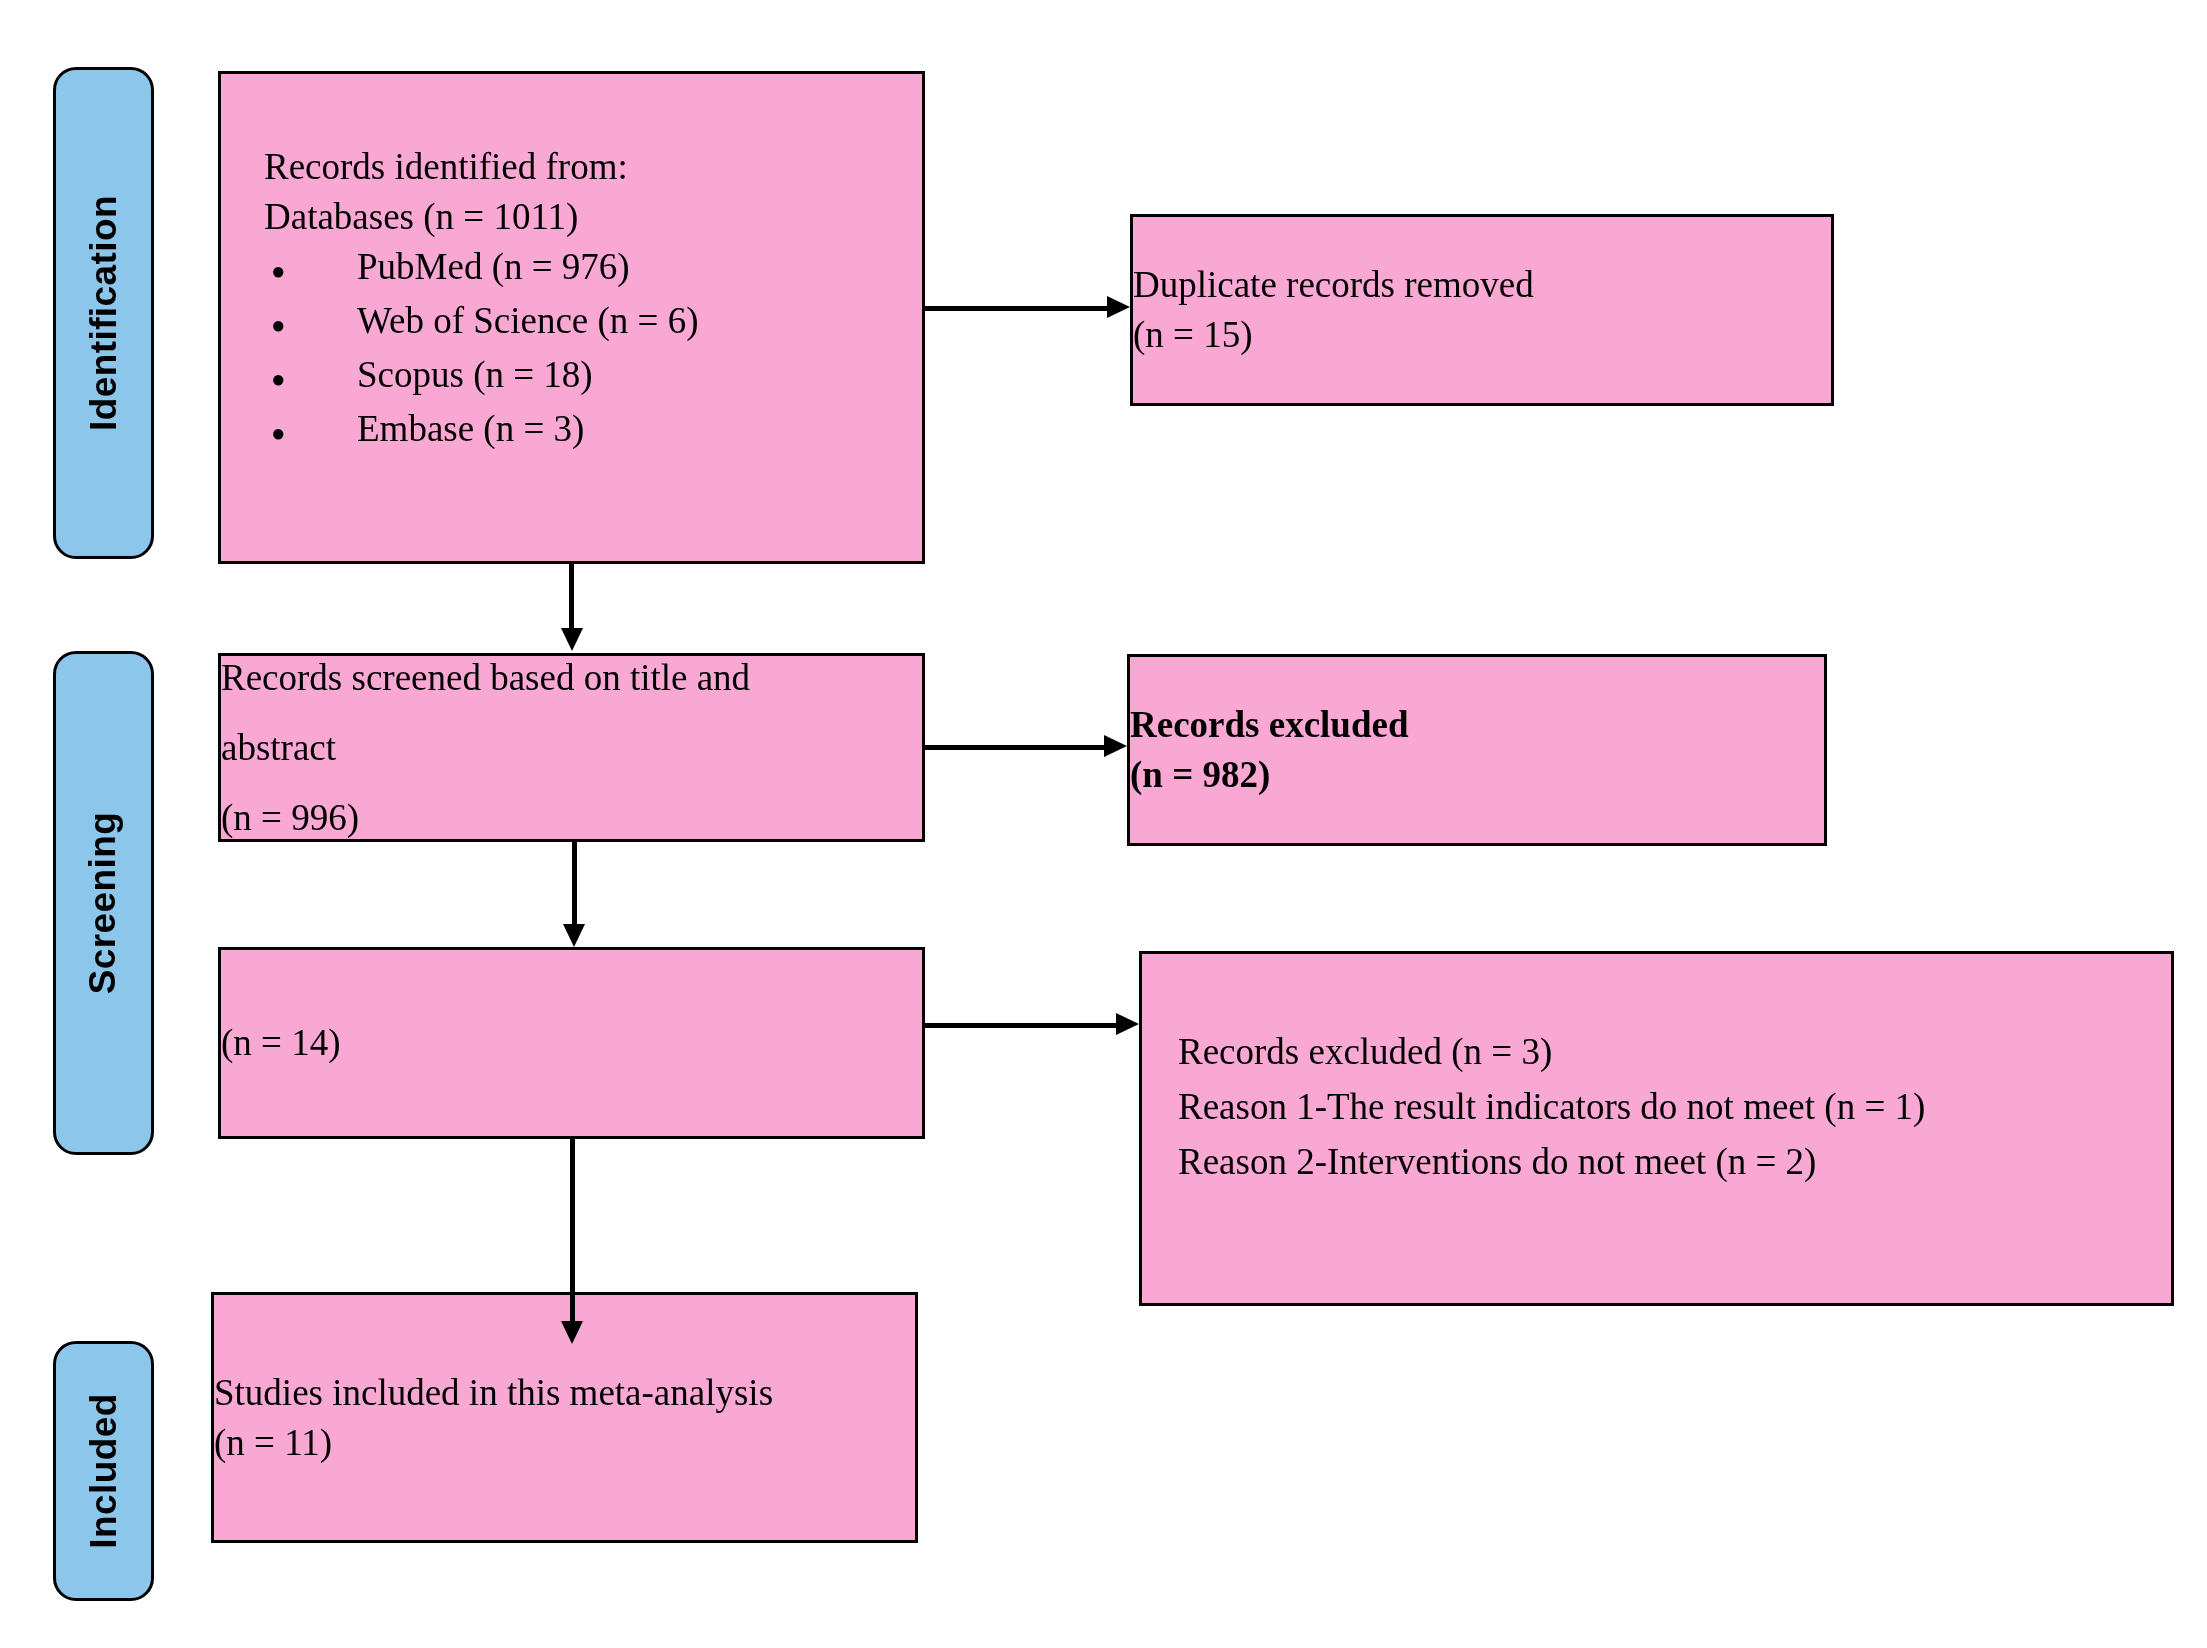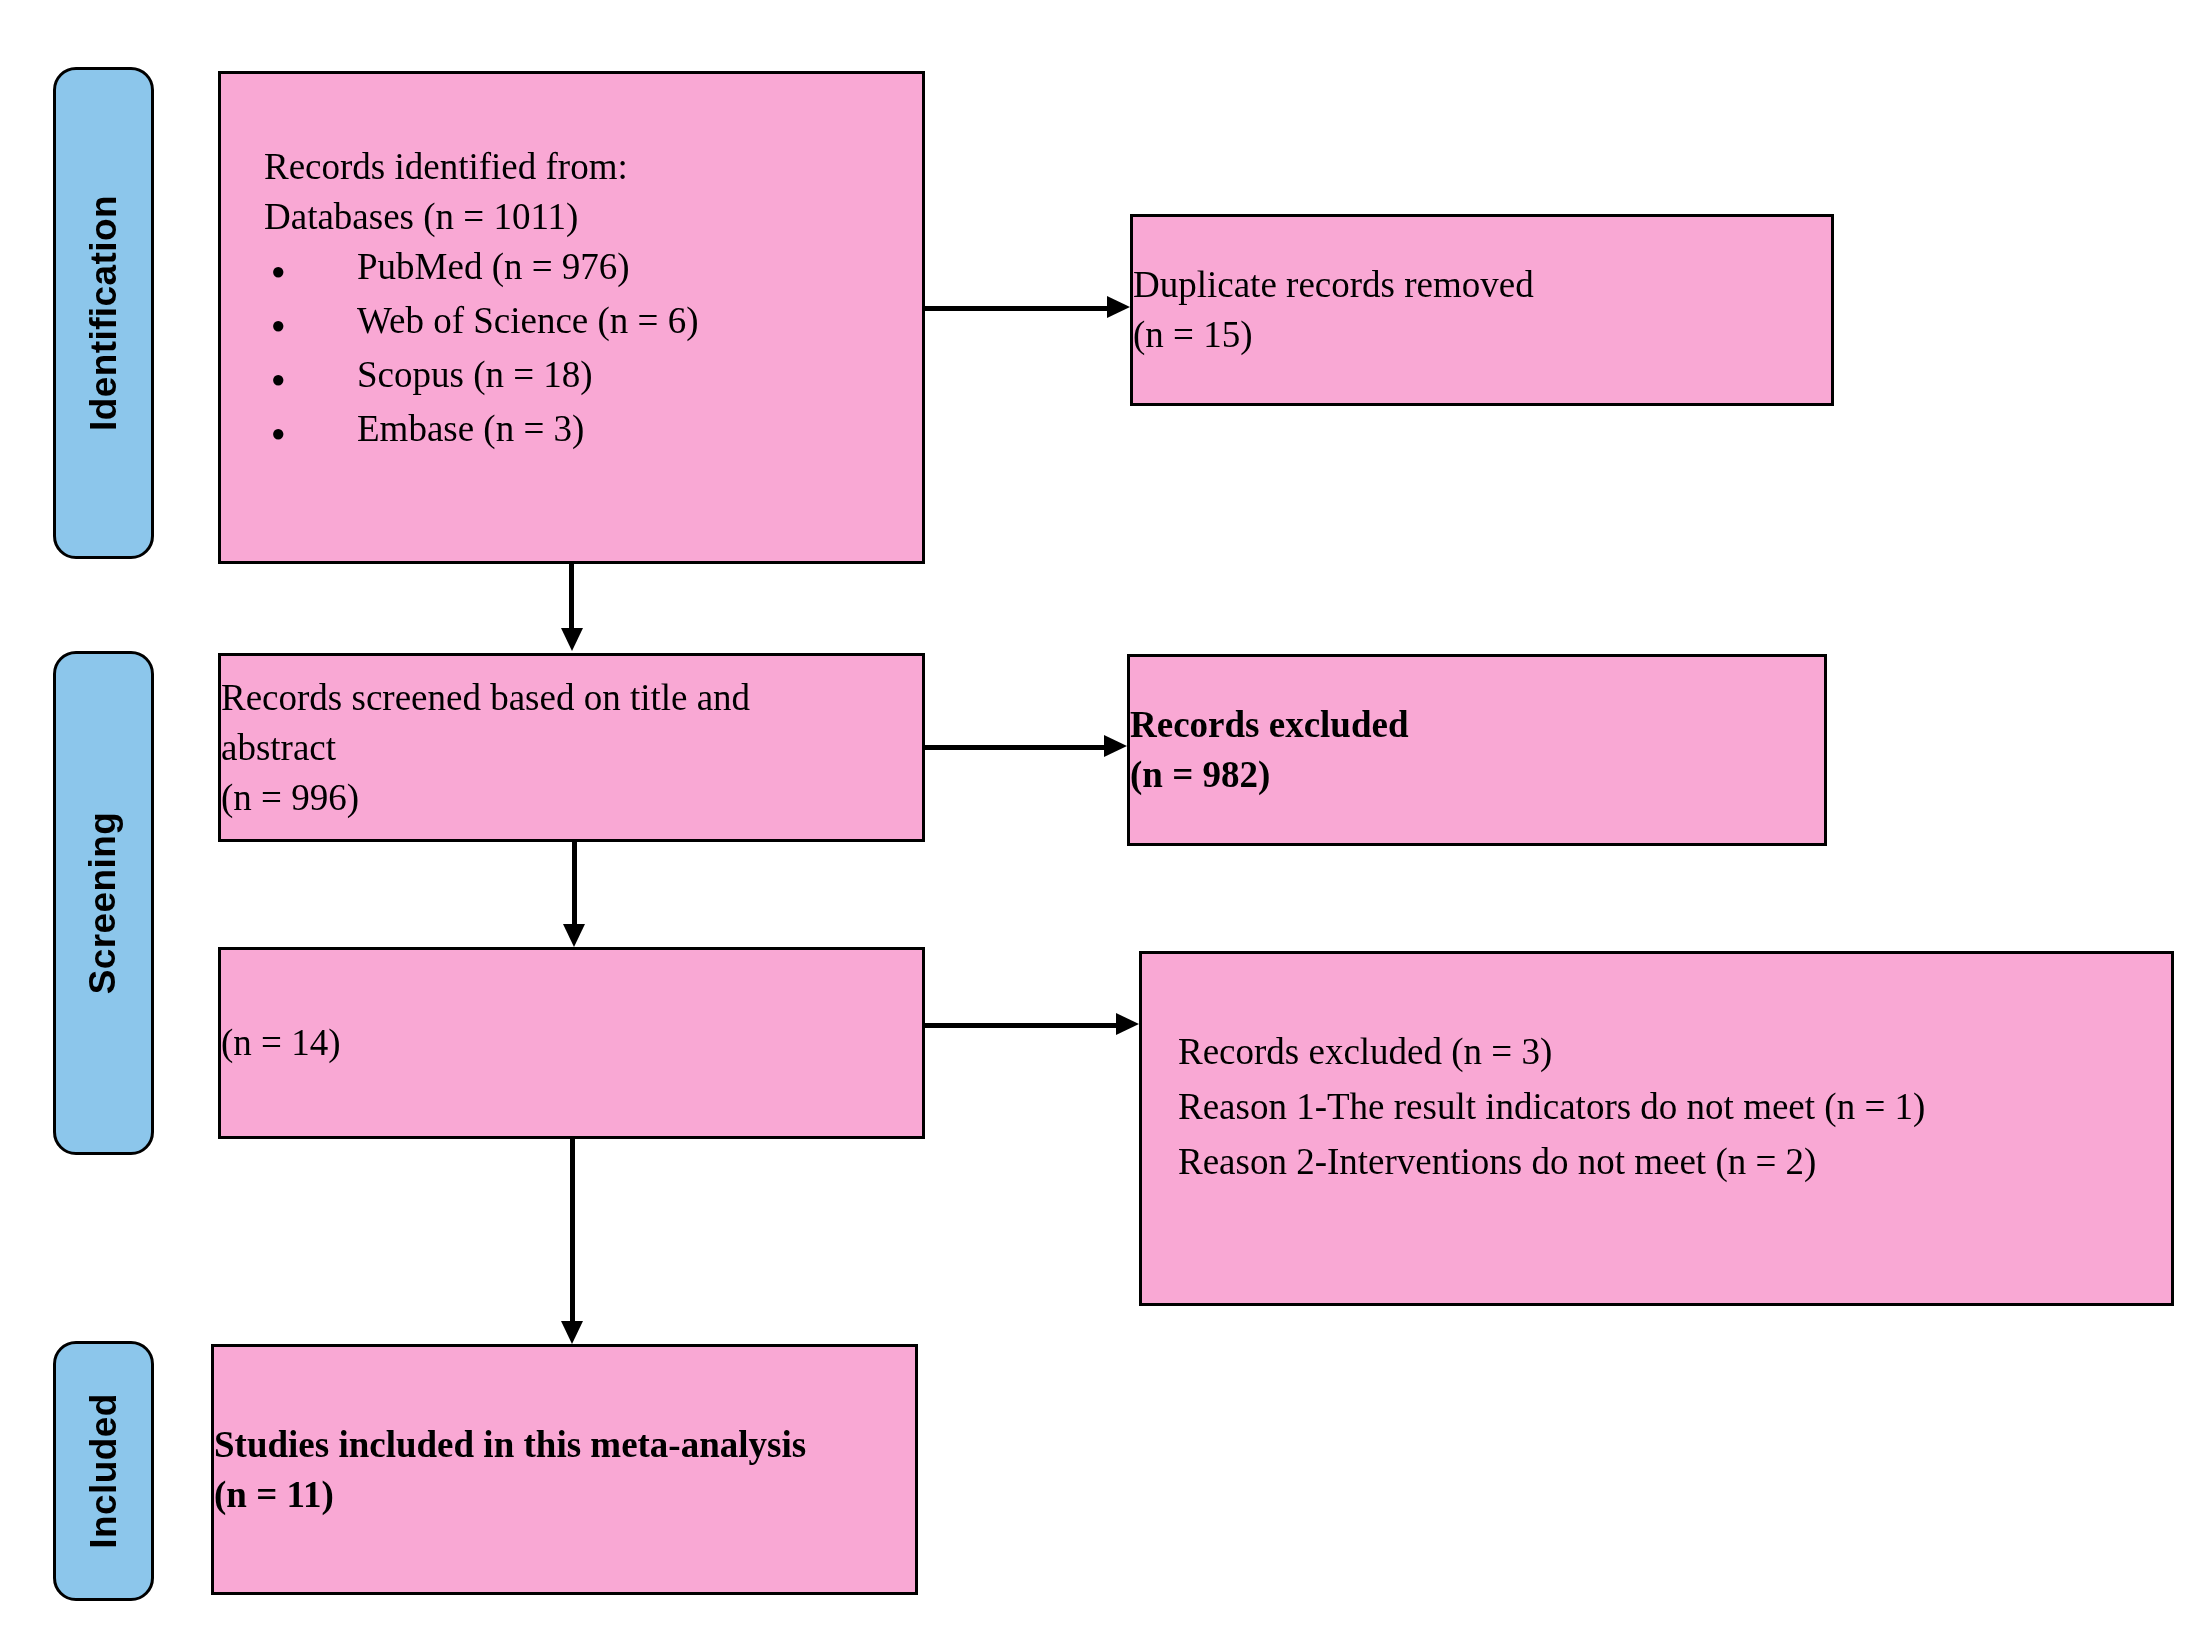--- a/index.html
+++ b/index.html
@@ -47,25 +47,25 @@
   }
   .fbox.centered {
     display: flex;
     flex-direction: column;
     align-items: flex-start;
     justify-content: center;
     text-align: center;
   }
   #box-identified         { left: 218px;  top: 71px;   width: 707px;  height: 493px; padding: 68px 16px 0 43px; }
   #box-duplicates         { left: 1130px; top: 214px;  width: 704px;  height: 192px; }
-  #box-screened           { left: 218px;  top: 653px;  width: 707px;  height: 189px; }
+  #box-screened           { left: 218px;  top: 653px;  width: 707px;  height: 189px; gap: 20px; }
   #box-screening-excluded { left: 1127px; top: 654px;  width: 700px;  height: 192px; font-weight: bold; }
   #box-fulltext           { left: 218px;  top: 947px; width: 707px;  height: 192px; }
   #box-fulltext-excluded  { left: 1139px; top: 915px; width: 1035px; height: 355px; padding: 70px 21.4px 0 36px; line-height: 55px; margin-top: 36px; }
-  #box-included           { left: 211px;  top: 1344px; width: 707px;  height: 251px; font-weight: bold; }
+  #box-included           { left: 211px;  top: 1292px; width: 707px;  height: 251px; }
 
   .bullet-row { display: flex; align-items: baseline; }
   .bullet-glyph {
     width: 93px;
     flex: 0 0 93px;
     font-size: 24px;
     padding-left: 7.1px;
     box-sizing: border-box;
   }
 

